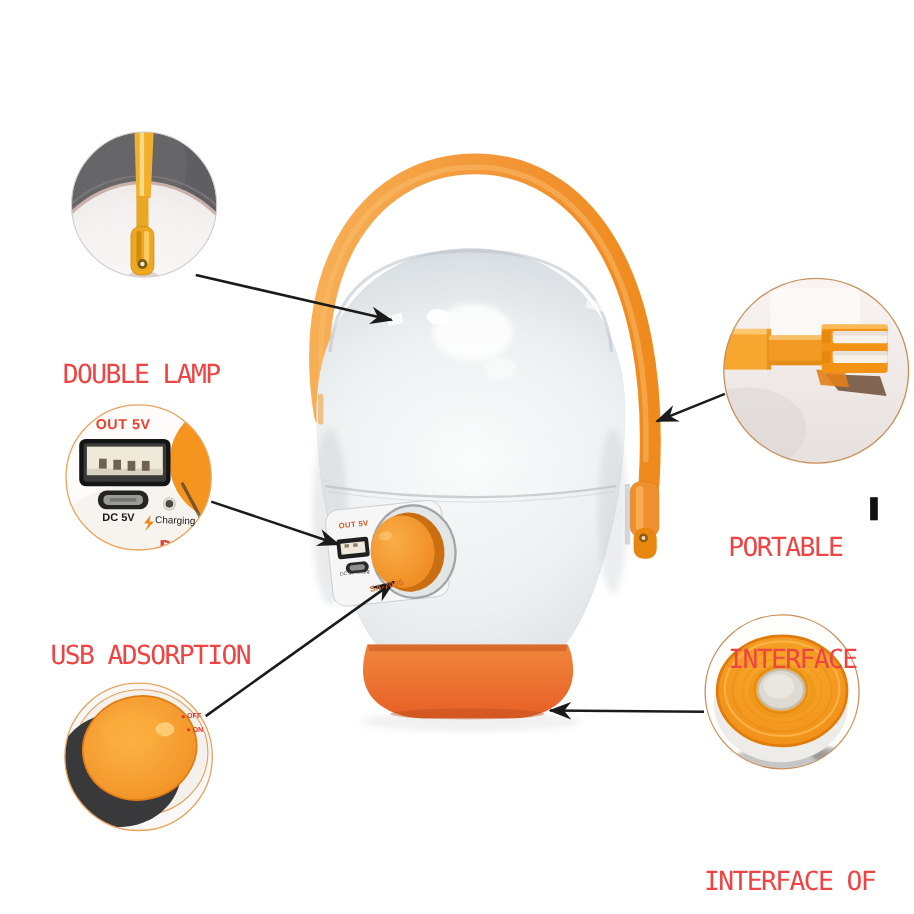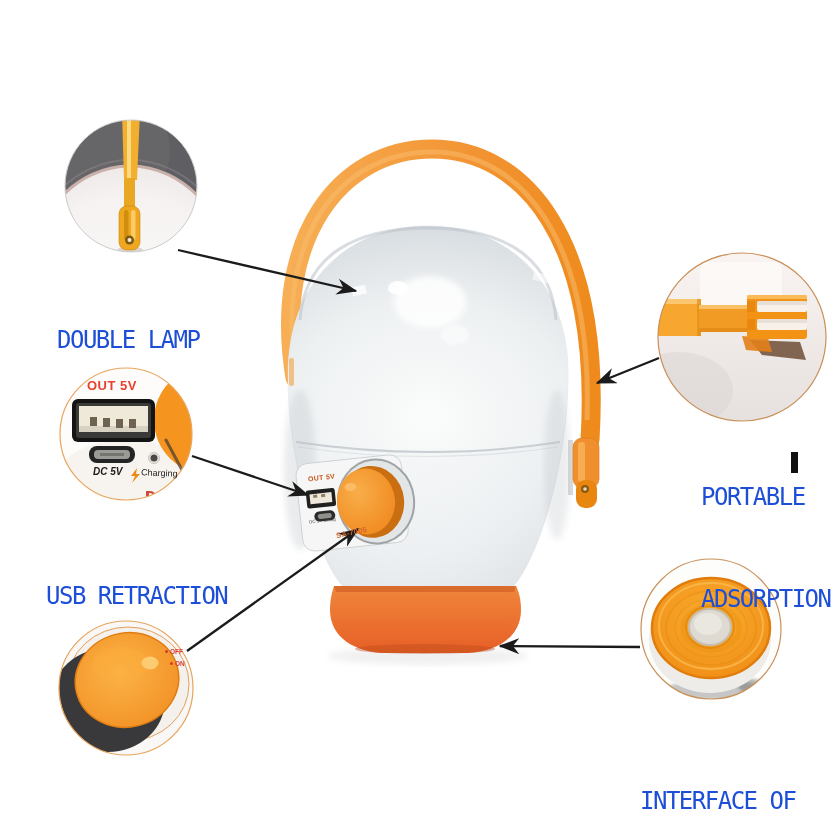--- a/index.html
+++ b/index.html
@@ -1,26 +1,26 @@
 <!DOCTYPE html>
 <html><head>
 <meta charset="utf-8">
 <style>
   html,body{margin:0;padding:0;background:#fff;}
   .canvas{position:relative;width:831px;height:831px;background:#ffffff;overflow:hidden;
           font-family:"Liberation Sans",sans-serif;}
   .art{position:absolute;left:0;top:0;width:831px;height:831px;}
   .ov{position:absolute;white-space:pre;}
   .callout{font-family:"DejaVu Sans Mono",monospace;font-size:24px;letter-spacing:-1.5px;
-           color:#1d4ed8;line-height:32px;}
+           color:#ef4444;line-height:32px;}
   .callout .ln{display:block;}
-  .lh34{line-height:34px;margin-left:39px;}
+  .lh34{line-height:34px;}
   .cursor-art{position:absolute;background:#111;}
   .t-out5v{font-size:13px;font-weight:bold;color:#E8412D;letter-spacing:.5px;}
-  .t-dc5v{font-size:10px;font-weight:bold;color:#1A1A1A;font-style:italic;}
+  .t-dc5v{font-size:10px;font-weight:bold;color:#1A1A1A;}
   .t-charging{font-size:9px;color:#1C1C1C;transform:rotate(2deg);}
   .t-panel-out{font-size:7px;font-weight:bold;color:#C85A1E;transform:rotate(-6deg);letter-spacing:.3px;}
   .t-panel-io{font-size:4.5px;color:#444;transform:rotate(-6deg);width:27px;overflow:hidden;}
   .t-panel-model{font-size:7.5px;font-weight:bold;color:#D4652A;transform:rotate(-12deg);letter-spacing:.2px;}
   .sw-label{font-size:6.5px;font-weight:bold;color:#D93A2C;display:flex;align-items:center;}
   .sw-label .dot{display:inline-block;width:3px;height:3px;border-radius:50%;background:#D93A2C;margin-right:2px;}
 </style>
 </head>
 <body>
 
@@ -280,26 +280,26 @@
     <path d="M659 358 L597 383" marker-end="url(#ah)"></path>
     <path d="M640 647 L500 646" marker-end="url(#ah)"></path>
   </g>
 </svg>
 
 <div class="ov callout" style="left:57px;top:260px;">
   <span class="ln">DOUBLE LAMP</span>
 </div>
 
 <div class="ov callout" style="left:46px;top:516px;">
-  <span class="ln">USB RETRACTION</span>
+  <span class="ln">USB ADSORPTION</span>
 </div>
 
 <div class="ov callout lh34" style="left:662px;top:412px;">
   <span class="ln">PORTABLE</span>
-  <span class="ln">ADSORPTION</span>
+  <span class="ln">INTERFACE</span>
 </div>
 <div class="cursor-art" style="left:791px;top:452px;width:7px;height:21px;"></div>
 
 <div class="ov callout" style="left:640px;top:721px;">
   <span class="ln">INTERFACE OF</span>
   
 </div>
 
 <div class="ov t-out5v" style="left:87px;top:378px;">OUT 5V</div>
 <div class="ov t-dc5v" style="left:93px;top:466px;">DC 5V</div>

